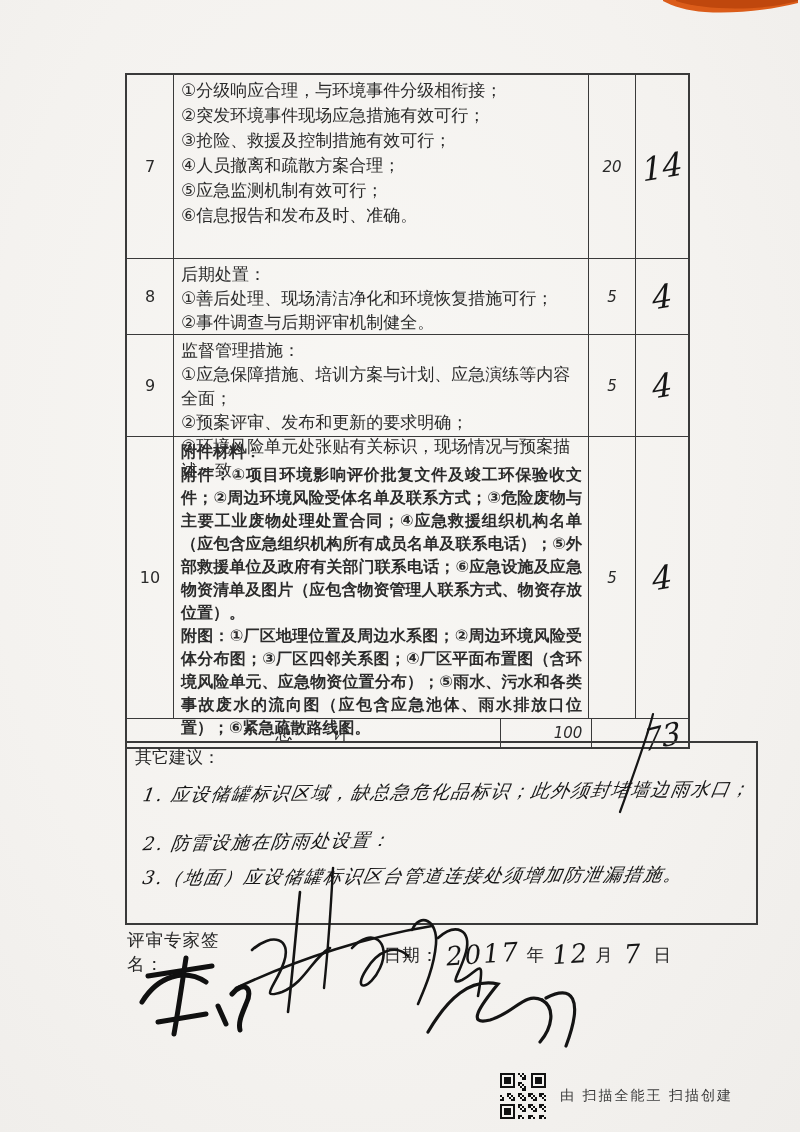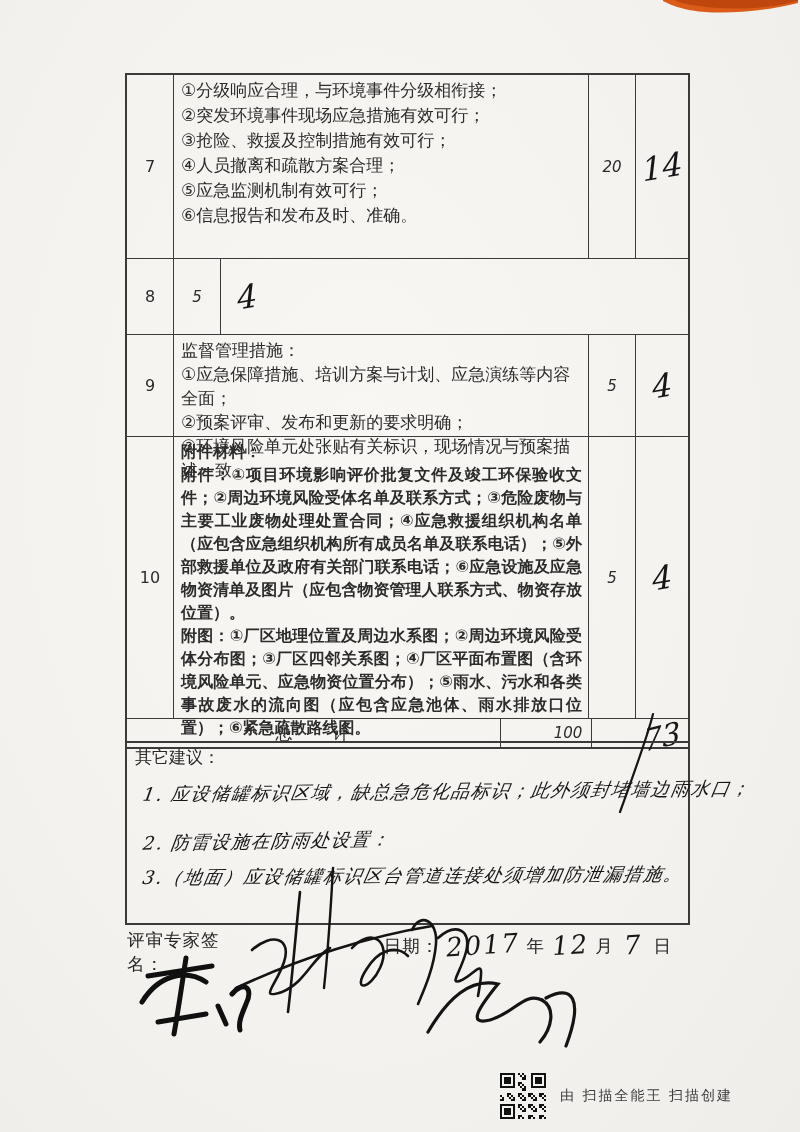--- a/index.html
+++ b/index.html
@@ -43,31 +43,31 @@
   .para{text-align:justify;}
   
   .hand{
     font-family:"DejaVu Serif",serif;font-style:italic;color:#161616;
   }
   .hand-score{font-size:32px;transform:rotate(-10deg) skewX(-6deg);display:inline-block;line-height:1;}
   .hand-score-total{font-size:30px;transform:rotate(-14deg) skewX(-10deg);display:inline-block;line-height:1;
     position:relative;top:4px;}
   
   .suggest-box{
-    position:absolute;left:125px;top:741px;width:565px;height:184px;
+    position:absolute;left:125px;top:741px;width:633px;height:184px;
     border:2px solid #3a3a3a;box-sizing:border-box;padding:3px 8px;
   }
   .suggest-label{font-size:17px;color:#262626;}
   .suggest-note{font-size:18.5px;letter-spacing:1.5px;margin-left:8px;white-space:nowrap;}
   .suggest-note.n1{margin-top:10px;transform:rotate(-0.6deg) skewX(-10deg);}
   .suggest-note.n2{margin-top:22px;transform:rotate(-1deg) skewX(-9deg);}
   .suggest-note.n3{margin-top:12px;transform:rotate(-0.4deg) skewX(-11deg);}
   
   .sign-row{position:absolute;left:127px;top:928px;width:545px;font-size:17.5px;color:#262626;
-    display:flex;align-items:flex-start;}
+    display:flex;align-items:center;}
   .sign-label{letter-spacing:1px;}
   .date-part{margin-left:148px;letter-spacing:1px;white-space:nowrap;}
   .hand-date{font-size:26px;letter-spacing:2px;display:inline-block;transform:rotate(-4deg);position:relative;top:2px;}
   .hand-date.day{margin:0 4px;}
   
   .scan-footer{position:absolute;left:500px;top:1073px;display:flex;align-items:center;}
   .qr{width:46px;height:46px;}
   .scan-text{margin-left:14px;font-size:14px;color:#3d3d3d;letter-spacing:2px;font-family:"DejaVu Serif",serif;}
   
   .ink-overlay{position:absolute;inset:0;pointer-events:none;}
@@ -95,20 +95,25 @@
         <div>⑥信息报告和发布及时、准确。</div>
       </div>
       <div class="c-max">20</div>
       <div class="c-score">
         <span class="hand hand-score">14</span>
       </div>
     </div>
 
     <div class="t-row r8">
       <div class="c-no">8</div>
+      <div class="c-content">
+        <div>后期处置：</div>
+        <div>①善后处理、现场清洁净化和环境恢复措施可行；</div>
+        <div>②事件调查与后期评审机制健全。</div>
+      </div>
       <div class="c-max">5</div>
       <div class="c-score">
         <span class="hand hand-score">4</span>
       </div>
     </div>
 
     <div class="t-row r9">
       <div class="c-no">9</div>
       <div class="c-content">
         <div>监督管理措施：</div>

